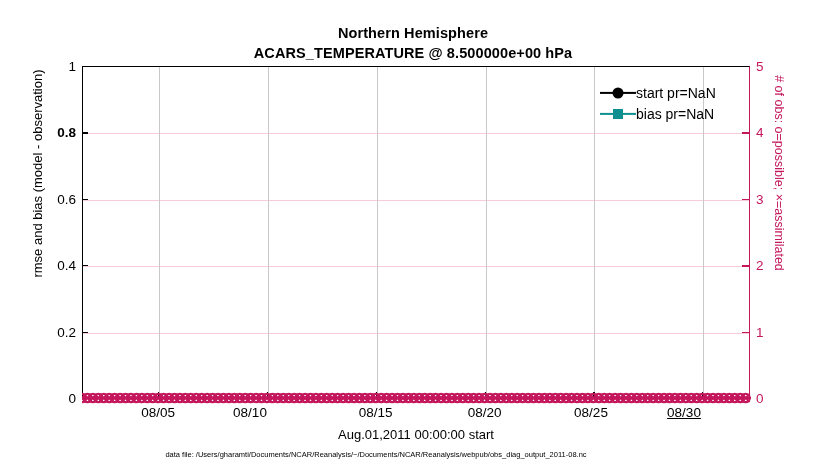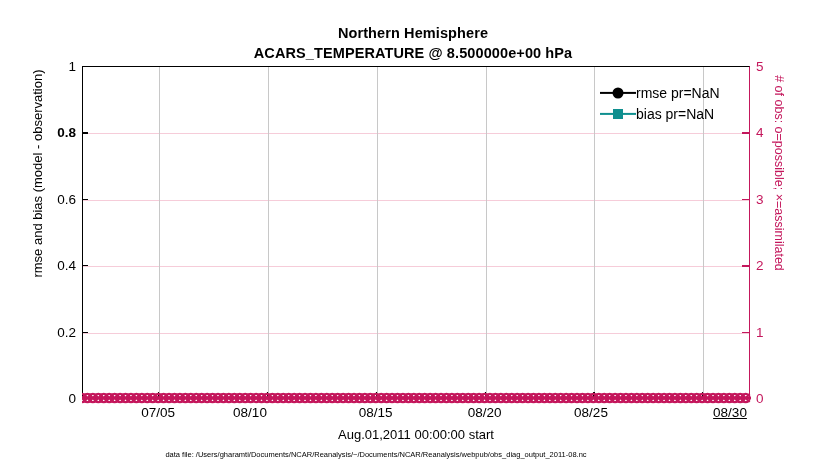--- a/index.html
+++ b/index.html
@@ -267,31 +267,31 @@
     <div class="rtick-label" style="top: 265.6px; color: rgb(196, 23, 92);">1</div>
     <div class="rtick-label" style="top: 199.2px; color: rgb(196, 23, 92);">2</div>
     <div class="rtick-label" style="top: 132.8px; color: rgb(196, 23, 92);">3</div>
     <div class="rtick-label" style="top: 66.4px; color: rgb(196, 23, 92);">4</div>
     <div class="rtick-label" style="top: 0px; color: rgb(196, 23, 92);">5</div>
   </div>
 <div id="ylabel-right"># of obs: o=possible; ×=assimilated</div>
 
 <div id="xaxis-ticks">
     <div class="xtick-mark" style="left: 158.156px;"></div>
-    <div class="xtick-label" style="left: 158.156px;">07/05</div>
+    <div class="xtick-label" style="left: 158.156px;">08/05</div>
     <div class="xtick-mark" style="left: 266.951px;"></div>
     <div class="xtick-label" style="left: 250px;">08/10</div>
     <div class="xtick-mark" style="left: 375.746px;"></div>
     <div class="xtick-label" style="left: 375.746px;">08/15</div>
     <div class="xtick-mark" style="left: 484.541px;"></div>
     <div class="xtick-label" style="left: 484.541px;">08/20</div>
     <div class="xtick-mark" style="left: 593.336px;"></div>
     <div class="xtick-label" style="left: 591px;">08/25</div>
     <div class="xtick-mark" style="left: 702.13px;"></div>
-    <div class="xtick-label" style="left: 730px; text-decoration: underline;">08/30</div>
+    <div class="xtick-label" style="left: 684px; text-decoration: underline;">08/30</div>
   </div>
 <div id="xlabel">Aug.01,2011 00:00:00 start</div>
 
 <div id="obs-band">
     <svg width="669" height="16">
       <rect x="0" y="6.9" width="669" height="2.2" fill="#c4175c"></rect>
       <circle cx="0" cy="8" r="4.1" fill="none" stroke="#c4175c" stroke-width="2.1"></circle>
       <path d="M-4 4L4 12M-4 12L4 4" stroke="#c4175c" stroke-width="2" fill="none"></path>
       <circle cx="5.4397394136807815" cy="8" r="4.1" fill="none" stroke="#c4175c" stroke-width="2.1"></circle>
       <path d="M1.4397394136807815 4L9.439739413680782 12M1.4397394136807815 12L9.439739413680782 4" stroke="#c4175c" stroke-width="2" fill="none"></path>
@@ -539,21 +539,21 @@
       <path d="M659.6482084690554 4L667.6482084690554 12M659.6482084690554 12L667.6482084690554 4" stroke="#c4175c" stroke-width="2" fill="none"></path>
     </svg>
   </div>
 
 <div id="legend">
   <div class="legend-row">
     <span class="legend-sym">
       <span class="lline" style="background:#000000"></span>
       <span class="lmark-circle" style="background:#000000"></span>
     </span>
-    <span class="legend-text">rmse pr=NaN</span>
+    <span class="legend-text">start pr=NaN</span>
   </div>
   <div class="legend-row">
     <span class="legend-sym">
       <span class="lline" style="background:#0f8f8f"></span>
       <span class="lmark-square" style="background:#0f8f8f"></span>
     </span>
     <span class="legend-text">bias pr=NaN</span>
   </div>
 </div>
 

